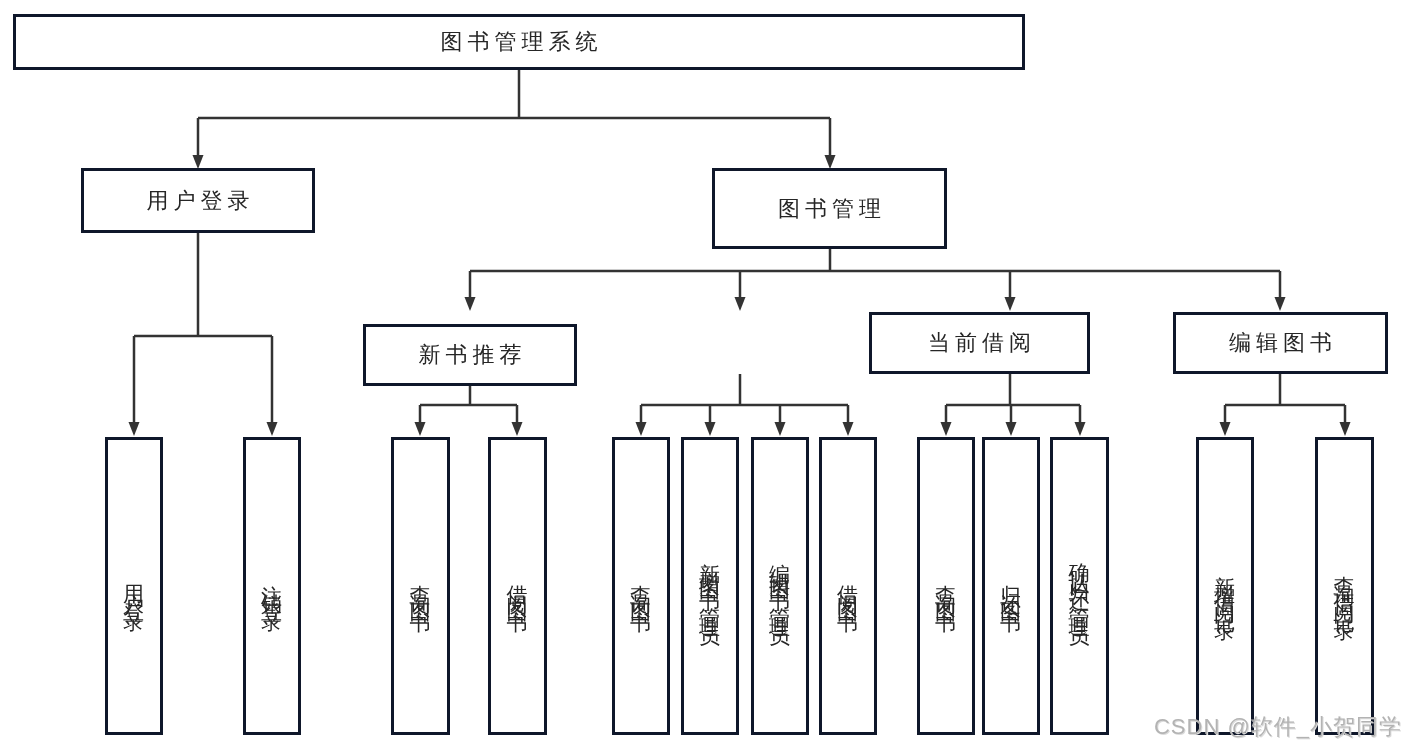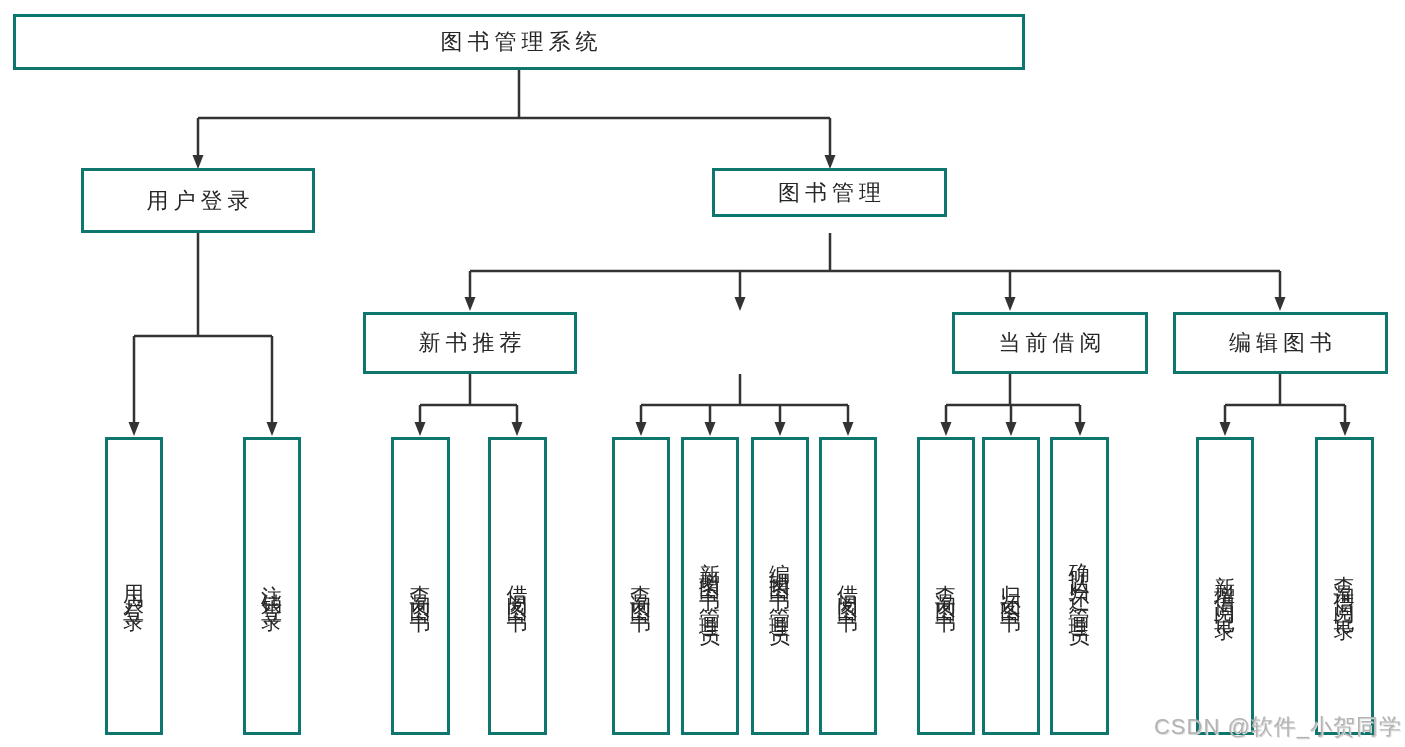--- a/index.html
+++ b/index.html
@@ -13,21 +13,21 @@
     color: #262626;
   }
   .connectors {
     position: absolute;
     left: 0; top: 0;
     width: 1405px; height: 747px;
   }
   .node {
     position: absolute;
     box-sizing: border-box;
-    border: 3px solid #0f766e;
+    border: 3px solid #0f172a;
     background: #ffffff;
     display: flex;
     align-items: center;
     justify-content: center;
     text-align: center;
   }
   .hbox {
     font-size: 22px;
     letter-spacing: 5px;
     text-indent: 5px; 
@@ -92,24 +92,24 @@
       <path d="M1011 405 V423" marker-end="url(#arrow)"></path>
       <path d="M1080 405 V423" marker-end="url(#arrow)"></path>
       <path d="M1225 405 V423" marker-end="url(#arrow)"></path>
       <path d="M1345 405 V423" marker-end="url(#arrow)"></path>
     </g>
   </svg>
 
   <div class="node hbox" style="left:13px; top:14px; width:1012px; height:56px;">图书管理系统</div>
 
   <div class="node hbox" style="left:81px; top:168px; width:234px; height:65px;">用户登录</div>
-  <div class="node hbox" style="left:712px; top:168px; width:235px; height:49px;">图书管理</div>
+  <div class="node hbox" style="left:712px; top:168px; width:235px; height:81px;">图书管理</div>
 
-  <div class="node hbox" style="left:363px; top:312px; width:214px; height:62px;">新书推荐</div>
-  <div class="node hbox" style="left:952px; top:312px; width:196px; height:62px;">当前借阅</div>
+  <div class="node hbox" style="left:363px; top:324px; width:214px; height:62px;">新书推荐</div>
+  <div class="node hbox" style="left:869px; top:312px; width:221px; height:62px;">当前借阅</div>
   <div class="node hbox" style="left:1173px; top:312px; width:215px; height:62px;">编辑图书</div>
 
   <div class="node vbox" style="left:105px; top:437px; width:58px; height:298px;">
     <span>用户登录</span>
   </div>
   <div class="node vbox" style="left:243px; top:437px; width:58px; height:298px;">
     <span>注销登录</span>
   </div>
   <div class="node vbox" style="left:391px; top:437px; width:59px; height:298px;">
     <span>查询图书</span>

